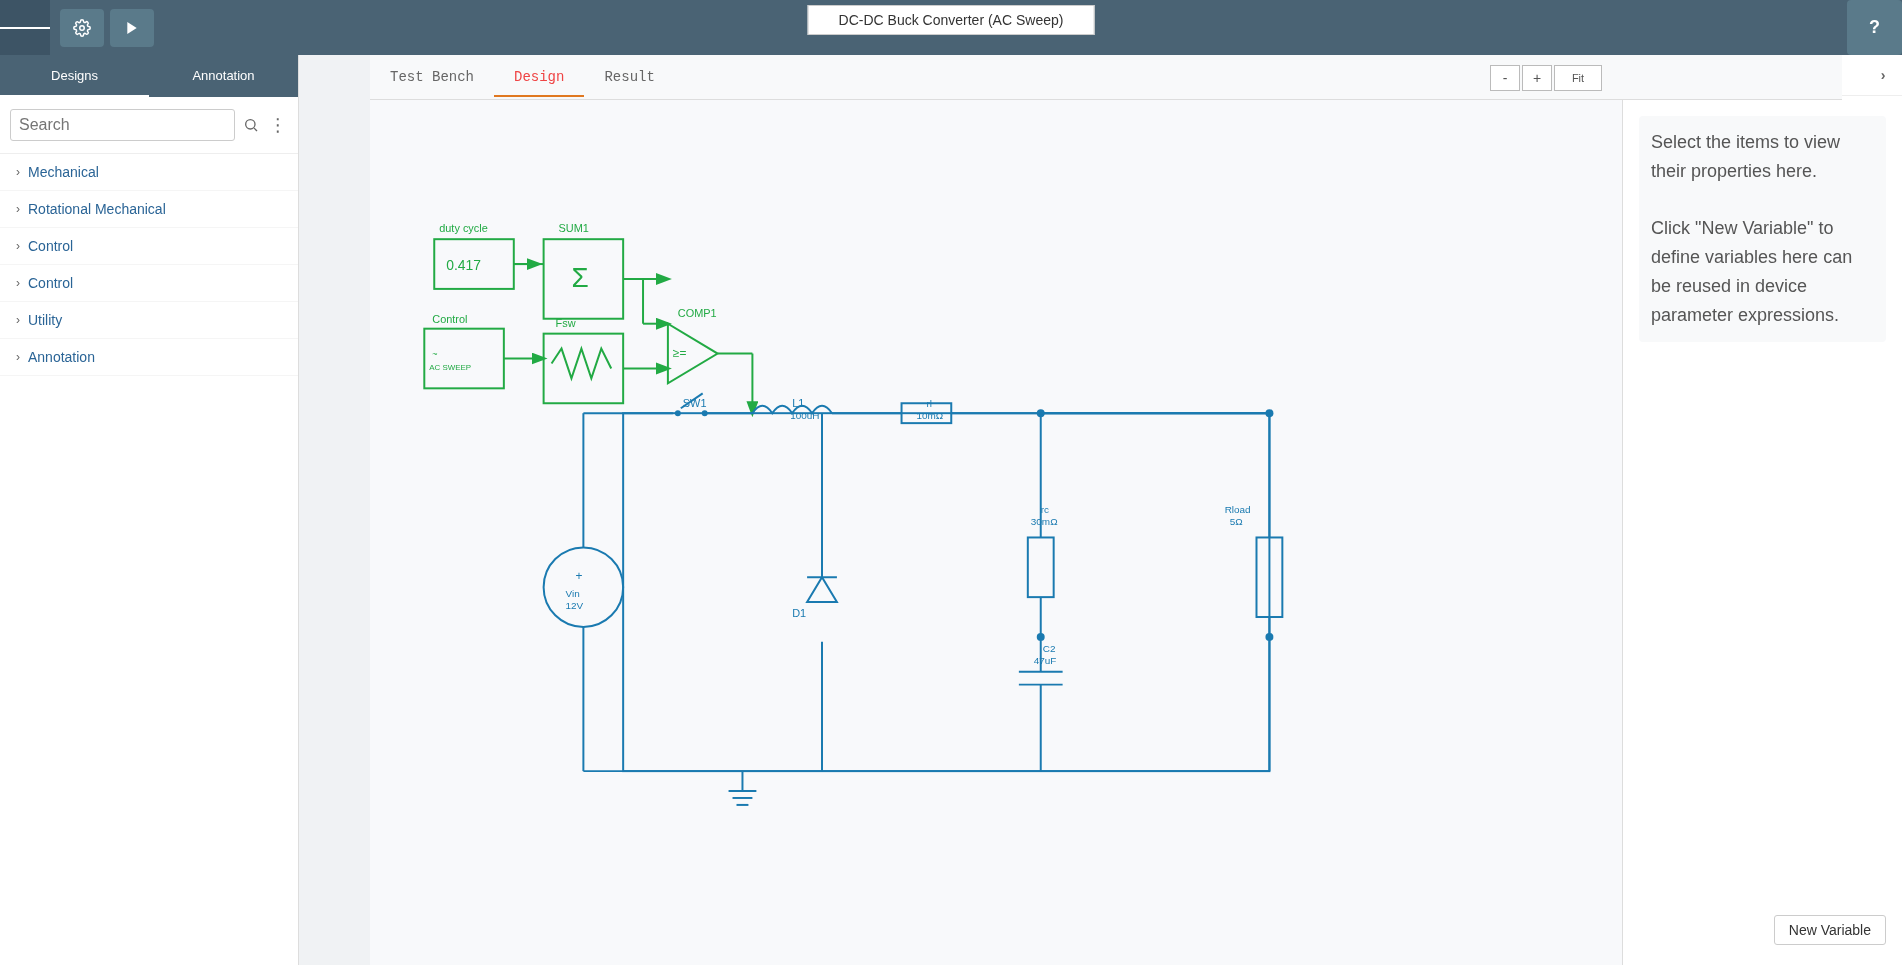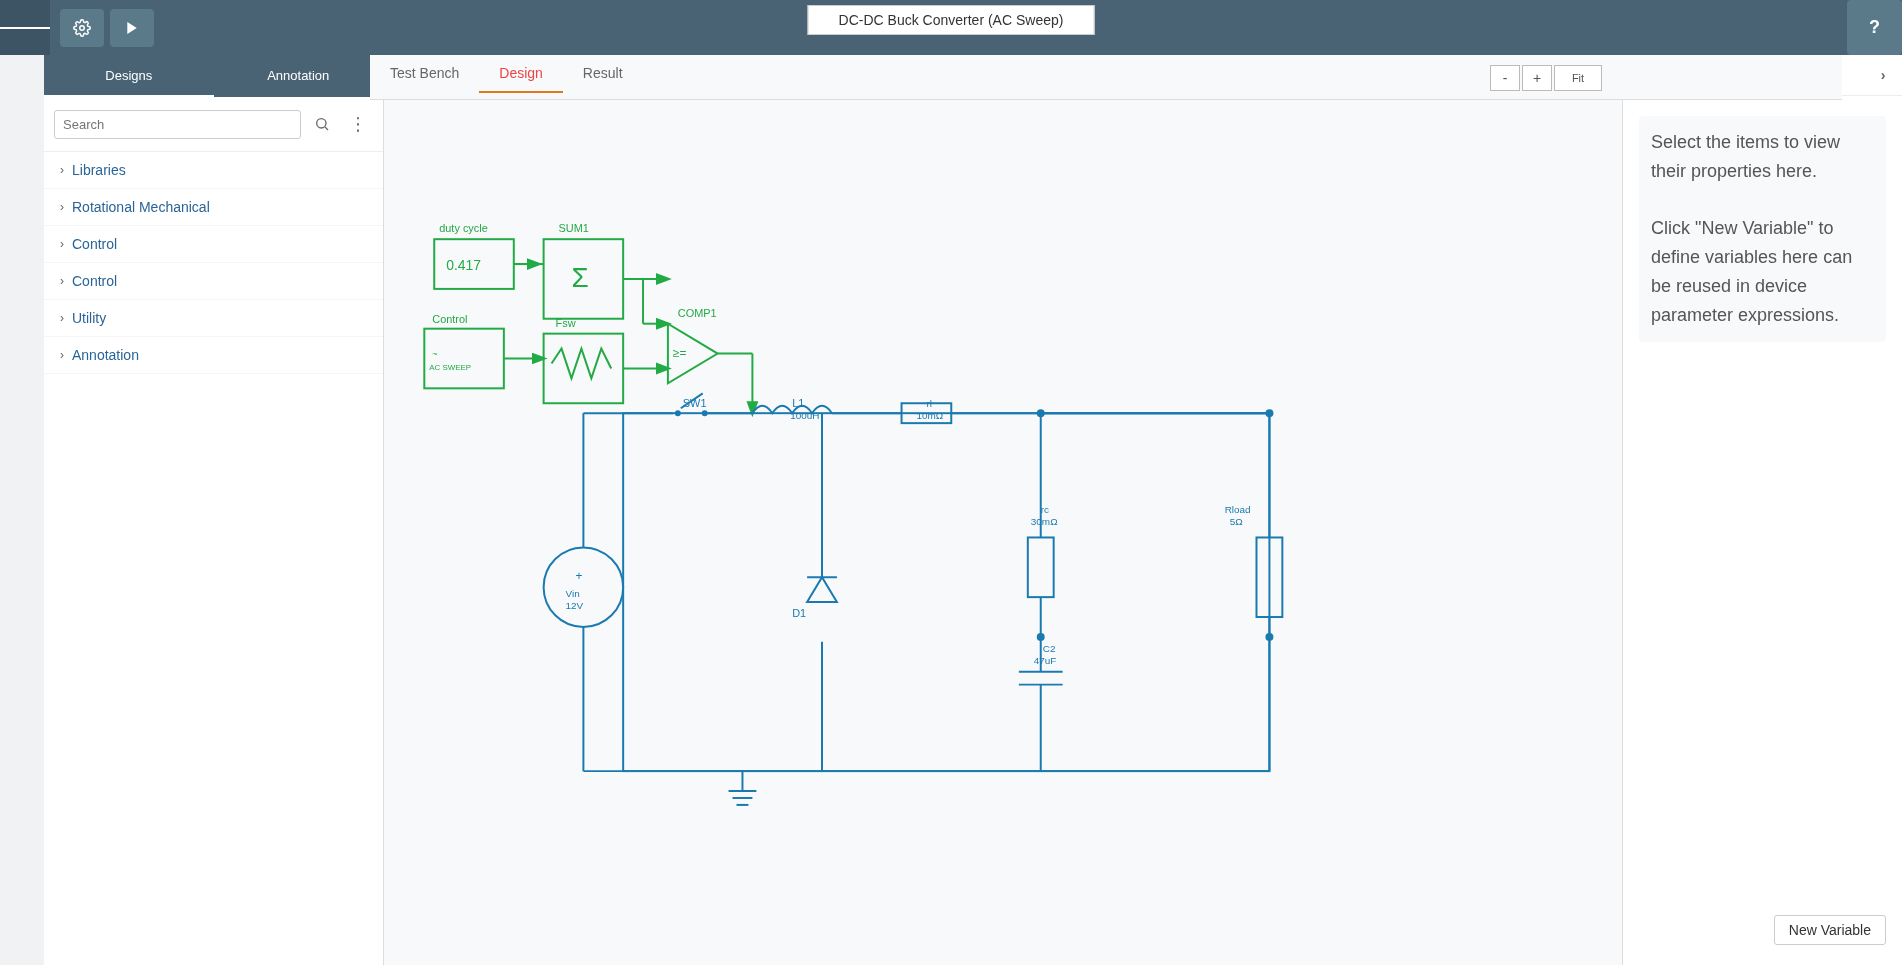--- a/index.html
+++ b/index.html
@@ -31,21 +31,21 @@
       color: white; cursor: pointer; display: flex; align-items: center; justify-content: center;
     }
     .help-btn {
       width: 44px; height: 44px; background: #5a7a8a; border: none; border-radius: 4px;
       color: white; cursor: pointer; font-size: 18px; font-weight: bold;
     }
 
     
     .tabs-bar {
       position: absolute; top: 55px; left: 370px; right: 60px; height: 45px;
-      background: #f8f9fa; display: flex; align-items: flex-start; border-bottom: 1px solid #ddd; z-index: 90;
+      background: #f8f9fa; display: flex; align-items: center; border-bottom: 1px solid #ddd; z-index: 90; font-family: Liberation Mono, monospace;
     }
     .tab {
       padding: 10px 20px; cursor: pointer; font-size: 14px; color: #666; border-bottom: 2px solid transparent;
       margin-bottom: -1px;
     }
     .tab.active { color: #ef4444; border-bottom: 2px solid #e07820; font-weight: 500; }
 
     
     .zoom-controls {
       position: absolute; top: 65px; right: 300px; display: flex; gap: 2px; z-index: 95;
@@ -54,37 +54,37 @@
       width: 30px; height: 26px; background: white; border: 1px solid #bbb; cursor: pointer;
       font-size: 14px; display: flex; align-items: center; justify-content: center; color: #555;
     }
     .zoom-fit {
       width: 48px; height: 26px; background: white; border: 1px solid #bbb; cursor: pointer;
       font-size: 11px; display: flex; align-items: center; justify-content: center; color: #555;
     }
 
     
     .left-sidebar {
-      position: absolute; top: 55px; left: 0; width: 340px; bottom: 0;
-      background: white; border-right: 1px solid #ddd; z-index: 80; margin-left: 44px;
+      position: absolute; top: 55px; left: 0; width: 299px; bottom: 0;
+      background: white; border-right: 1px solid #ddd; z-index: 80;
     }
     .sidebar-tabs {
       display: flex; background: #4a6374; height: 42px;
     }
     .sidebar-tab {
       flex: 1; display: flex; align-items: center; justify-content: center;
       color: white; font-size: 13px; cursor: pointer; border-bottom: 2px solid transparent;
     }
     .sidebar-tab.active { border-bottom: 2px solid white; font-weight: 500; }
     .sidebar-search {
       padding: 12px 10px; display: flex; align-items: center; gap: 6px; border-bottom: 1px solid #eee;
     }
     .search-input {
       flex: 1; border: 1px solid #ccc; border-radius: 3px; padding: 6px 8px;
-      font-size: 13px; outline: none;
+      font-size: 16px; outline: none;
     }
     .search-icon-btn {
       width: 30px; height: 30px; background: none; border: none; cursor: pointer;
       display: flex; align-items: center; justify-content: center; color: #666;
     }
     .more-btn {
       width: 30px; height: 30px; background: none; border: none; cursor: pointer;
       display: flex; align-items: center; justify-content: center; color: #666; font-size: 18px;
     }
     .library-item {
@@ -189,21 +189,21 @@
       <svg width="16" height="16" viewBox="0 0 24 24" fill="none" stroke="#666" stroke-width="2">
         <circle cx="11" cy="11" r="7"></circle>
           <line x1="21" y1="21" x2="16.65" y2="16.65"></line>
       </svg>
     </button>
     <button class="more-btn">⋮</button>
   </div>
 
   <div class="library-item">
     <span class="arrow">›</span>
-    <span>Libraries</span>
+    <span>Mechanical</span>
   </div>
   <div class="library-item">
     <span class="arrow">›</span>
     <span>Rotational Mechanical</span>
   </div>
   <div class="library-item">
     <span class="arrow">›</span>
     <span>Control</span>
   </div>
   <div class="library-item">

